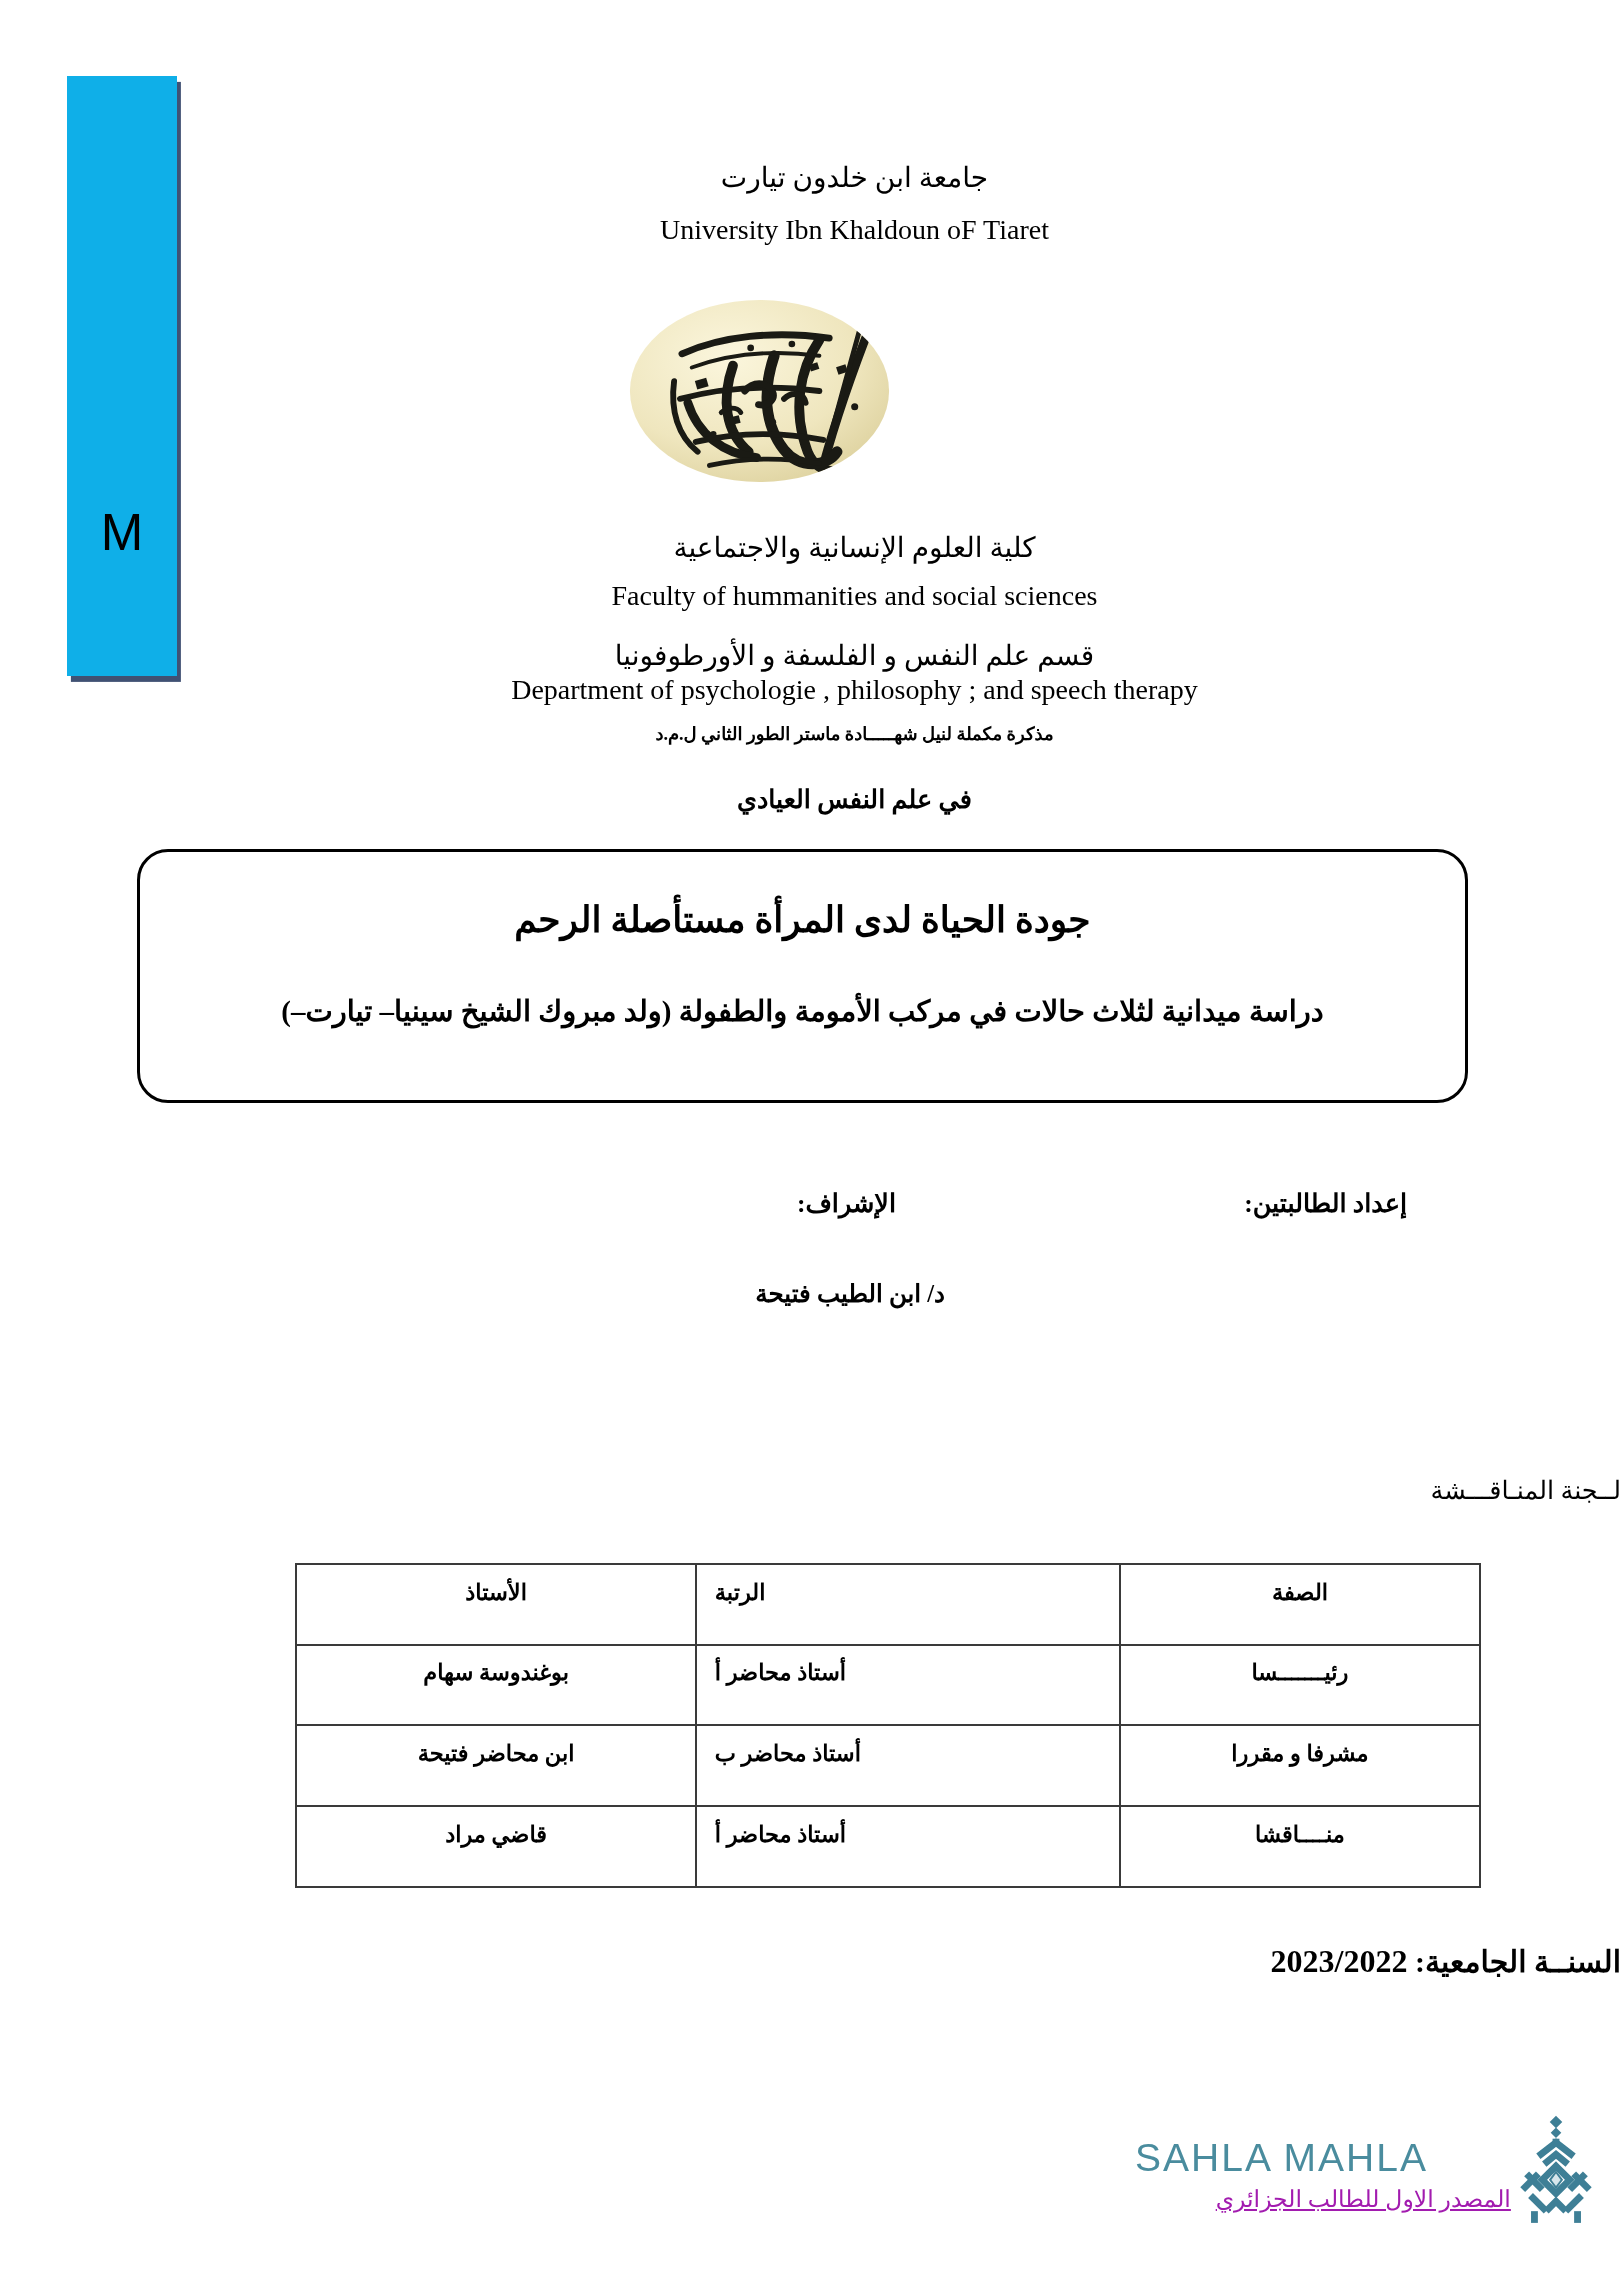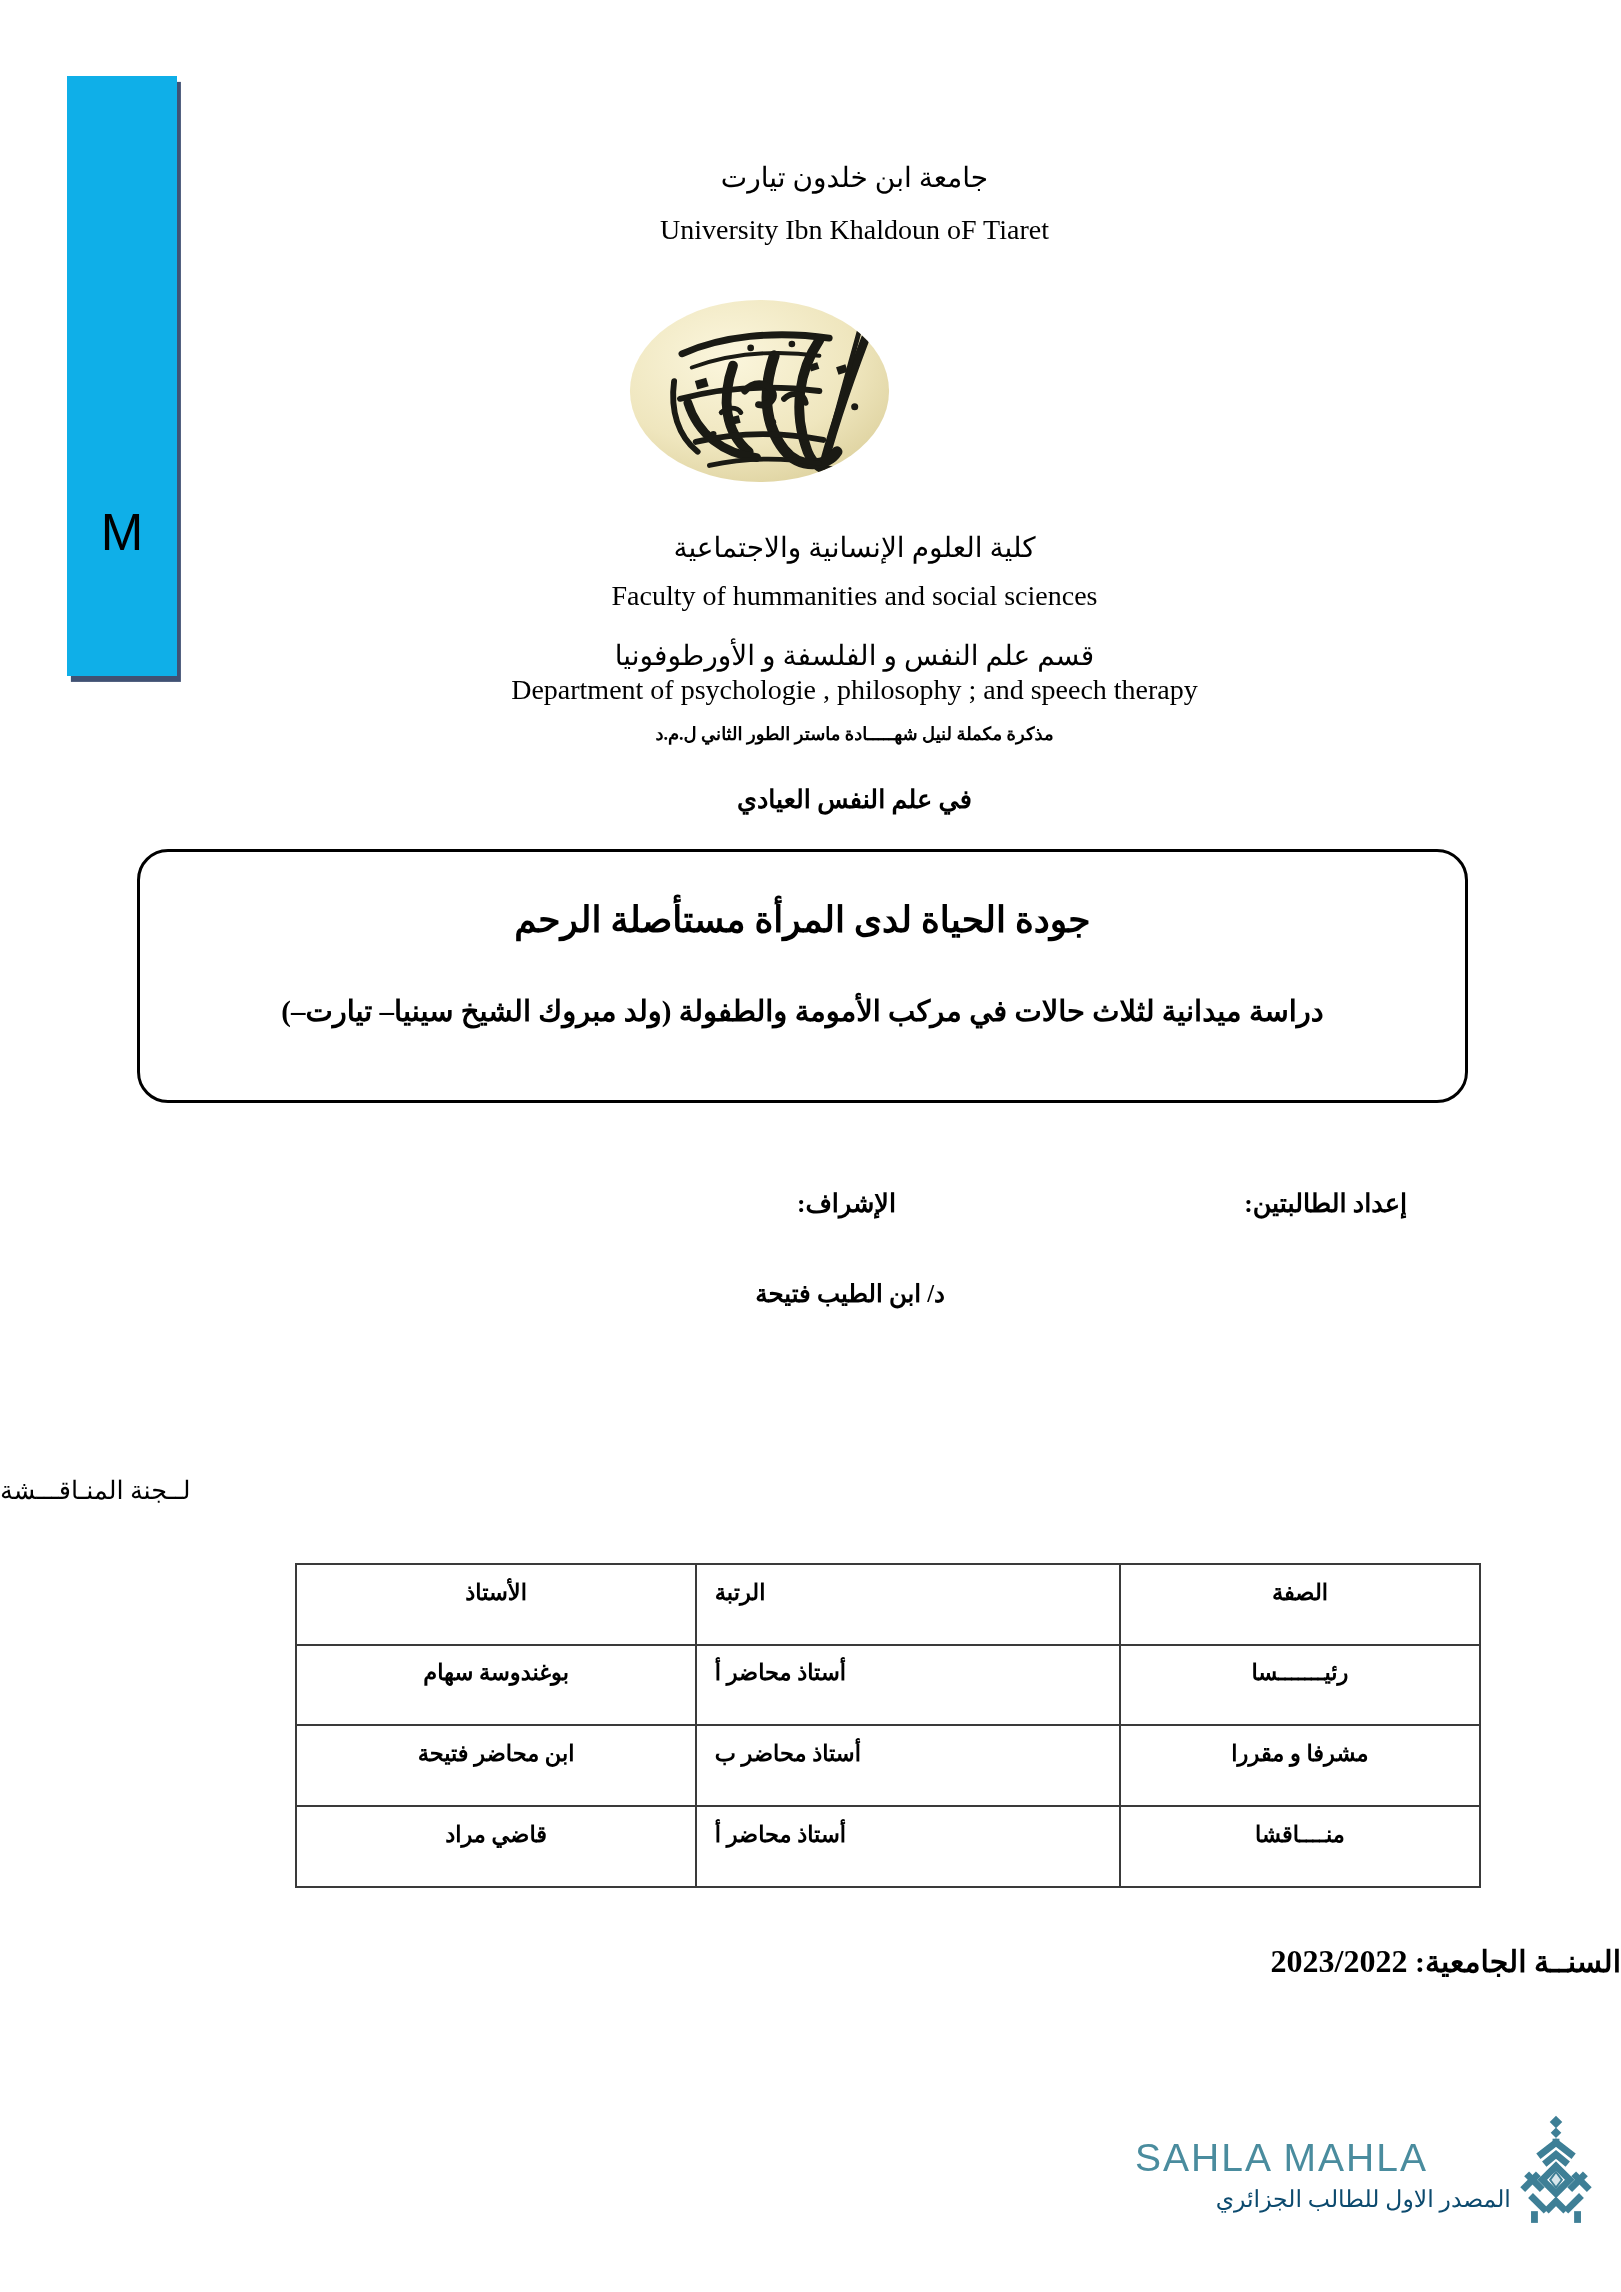--- a/index.html
+++ b/index.html
@@ -155,21 +155,21 @@
     font-weight: bold;
     direction: rtl;
   }
 
   
   #committee-heading {
     position: absolute;
     top: 1475px;
     left: 0;
     right: 0;
-    text-align: left;
+    text-align: right;
     font-size: 25.5px;
     direction: rtl;
   }
 
   
   .jury-table {
     position: absolute;
     left: 295px;
     top: 1563px;
     width: 1072px;
@@ -235,22 +235,23 @@
   }
   .wm-sub {
     position: absolute;
     left: 3.9px;
     top: 76px;
     width: 372px;
     text-align: right;
     direction: rtl;
     font-family: "Liberation Serif", "DejaVu Serif", serif;
     font-size: 23.5px;
-    color: #0c4a6e;
+    color: #a21caf;
     white-space: nowrap;
+    text-decoration: underline;
   }
   .wm-mark {
     position: absolute;
     left: 374px;
     top: 3.9px;
     width: 94px;
     height: 116px;
   }
   .wm-mark svg { display: block; width: 100%; height: 100%; }
 </style>

